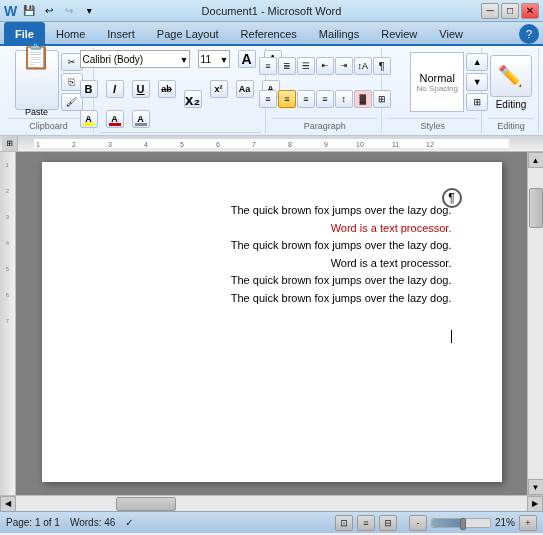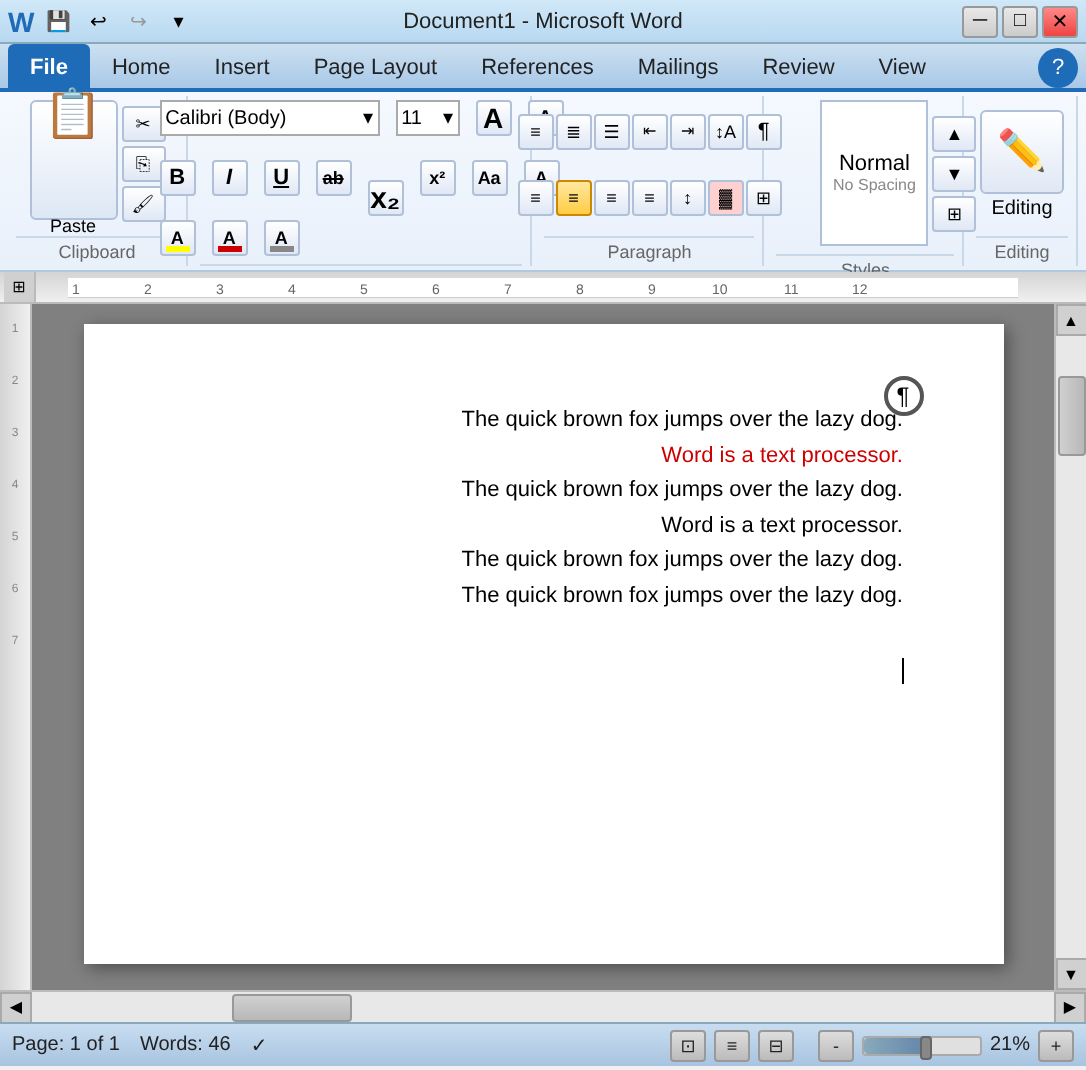--- a/index.html
+++ b/index.html
@@ -319,21 +319,21 @@
         <div class="para-icon-btn" style="font-size:9px;">↕</div>
         <div class="para-icon-btn" style="font-size:9px; background:#ffd0d0;">▓</div>
         <div class="para-icon-btn" style="font-size:9px;">⊞</div>
       </div>
     </div>
     <div class="strip-label">Paragraph</div>
   </div>
 
   <div class="group-bottom-strip" style="min-width:70px;">
     <div style="flex:1; display:flex; align-items:center; justify-content:center; padding-bottom:4px; gap:2px;">
-      <div style="width:54px; height:73px; background:white; border:1px solid #b0c0d8; display:flex; flex-direction:column; align-items:center; justify-content:center; cursor:pointer; font-size:10px;margin-left:33px;">
+      <div style="width:54px; height:60px; background:white; border:1px solid #b0c0d8; display:flex; flex-direction:column; align-items:center; justify-content:center; cursor:pointer; font-size:10px;margin-left:33px;">
         <span style="font-size:11px;">Normal</span>
         <span style="font-size:8px; color:#888;text-align:center;">No Spacing</span>
       </div>
       <div style="display:flex; flex-direction:column; gap:2px;">
         <div class="small-ribbon-btn">▲</div>
         <div class="small-ribbon-btn">▼</div>
         <div class="small-ribbon-btn">⊞</div>
       </div>
     </div>
     <div class="strip-label">Styles</div>

